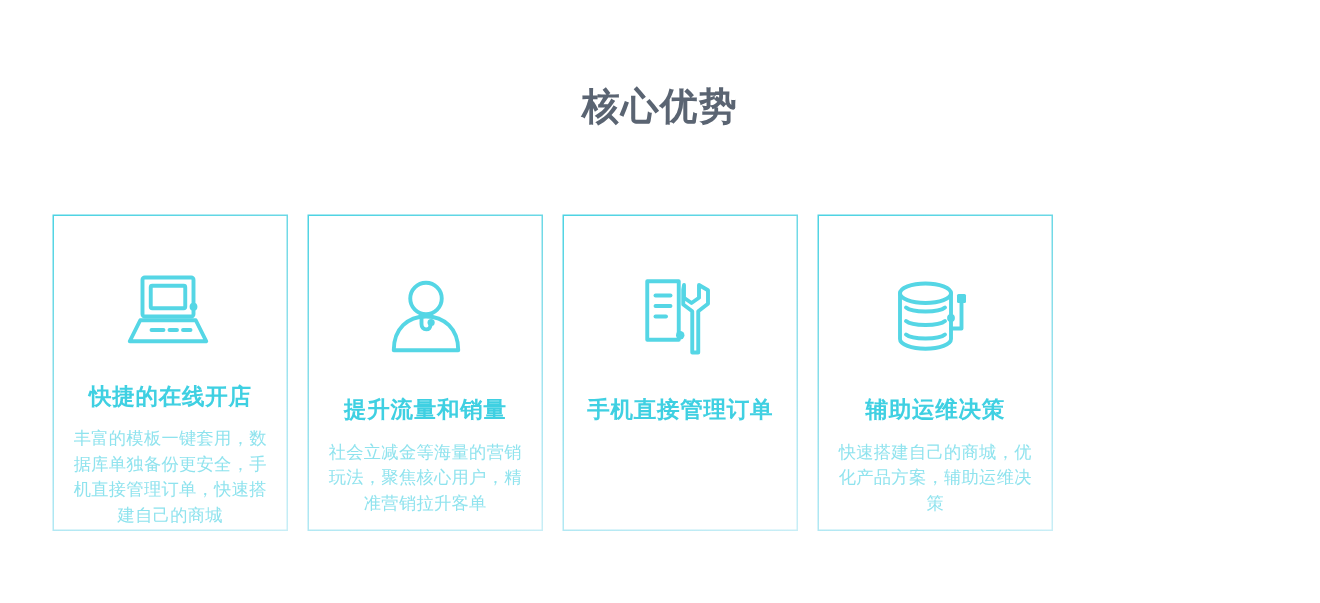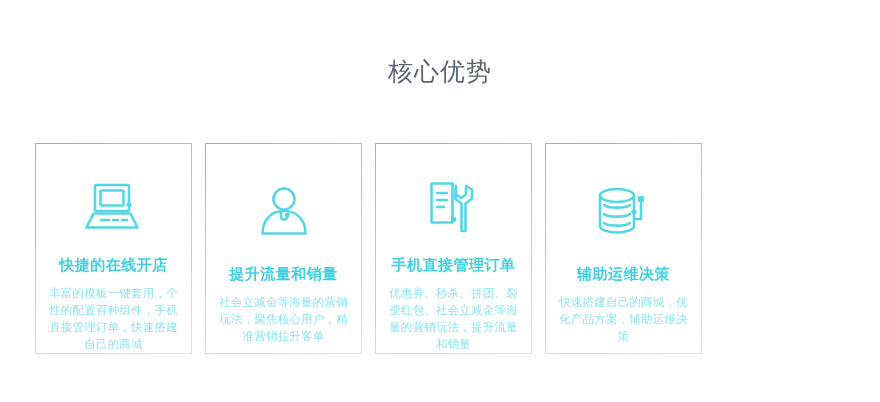--- a/index.html
+++ b/index.html
@@ -16,21 +16,21 @@
     height: 402px;
     background: #ffffff;
   }
   .section-title {
     position: absolute;
     top: 55px;
     left: 0;
     width: 880px;
     text-align: center;
     font-size: 25px;
-    font-weight: normal;
+    font-weight: bold;
     color: #5a6472;
     letter-spacing: 1px;
     line-height: 32px;
   }
   .cards {
     position: absolute;
     top: 143px;
     left: 15px;
     width: 855px;
     height: 211px;
@@ -100,21 +100,21 @@
             <rect x="11" y="3" width="34" height="26" rx="1.5"></rect>
             <rect x="16.5" y="8.5" width="23" height="15" rx="1"></rect>
             <circle cx="45" cy="22.5" r="2.6" fill="#55d6e5" stroke="none"></circle>
             <path d="M9.5 31.5 H46.5 L53.5 45.5 H2.5 Z"></path>
             <line x1="17" y1="38" x2="25" y2="38"></line>
             <line x1="29" y1="38" x2="34" y2="38"></line>
             <line x1="38" y1="38" x2="43" y2="38"></line>
           </svg>
         </div>
         <div class="card-title">快捷的在线开店</div>
-        <div class="card-desc">丰富的模板一键套用，个性的配置百种组件，手机直接管理订单，快速搭建自己的商城</div>
+        <div class="card-desc">丰富的模板一键套用，数据库单独备份更安全，手机直接管理订单，快速搭建自己的商城</div>
       </div>
     </div>
 
     <div class="card">
       <div class="card-inner">
         <div class="card-icon">
           <svg width="54" height="52" viewBox="0 0 54 52" fill="none" stroke="#55d6e5" stroke-width="2.6" stroke-linecap="round" stroke-linejoin="round">
             <circle cx="27" cy="13" r="10.5"></circle>
             <path d="M5.5 47.5 C5.5 33 15 25 27 25 C39 25 48.5 33 48.5 47.5 Z"></path>
             <path d="M24 24.5 L24 30 C24 32.3 25.3 33.6 27.2 33.6 C29 33.6 30 32.3 30 30.6"></path>
@@ -132,21 +132,20 @@
           <svg width="56" height="54" viewBox="0 0 56 54" fill="none" stroke="#55d6e5" stroke-width="2.6" stroke-linecap="round" stroke-linejoin="round">
             <path d="M5.5 2.5 H26.5 V41.5 H5.5 Z"></path>
             <line x1="11" y1="12" x2="21" y2="12"></line>
             <line x1="11" y1="19" x2="21" y2="19"></line>
             <line x1="11" y1="26" x2="18" y2="26"></line>
             <circle cx="27.5" cy="38.5" r="2.8" fill="#55d6e5" stroke="none"></circle>
             <path d="M30 5 L30 13.5 L35 17 L40 13.5 L40 5 L46 8.5 L46 17.5 L39.5 22.5 L39.5 50 L35.5 50 L35.5 22.5 L29.5 18 L29.5 8 Z"></path>
           </svg>
         </div>
         <div class="card-title">手机直接管理订单</div>
-        <div class="card-desc">优惠券、秒杀、拼团、裂变红包、社会立减金等海量的营销玩法，提升流量和销量</div>
       </div>
     </div>
 
     <div class="card">
       <div class="card-inner">
         <div class="card-icon">
           <svg width="58" height="52" viewBox="0 0 58 52" fill="none" stroke="#55d6e5" stroke-width="2.6" stroke-linecap="round" stroke-linejoin="round">
             <ellipse cx="22" cy="9.5" rx="17" ry="6.5"></ellipse>
             <path d="M5 9.5 V40 C5 43.6 12.6 46.5 22 46.5 C31.4 46.5 39 43.6 39 40 V9.5"></path>
             <path d="M9 19 C13 22.5 31 22.5 35 19"></path>

